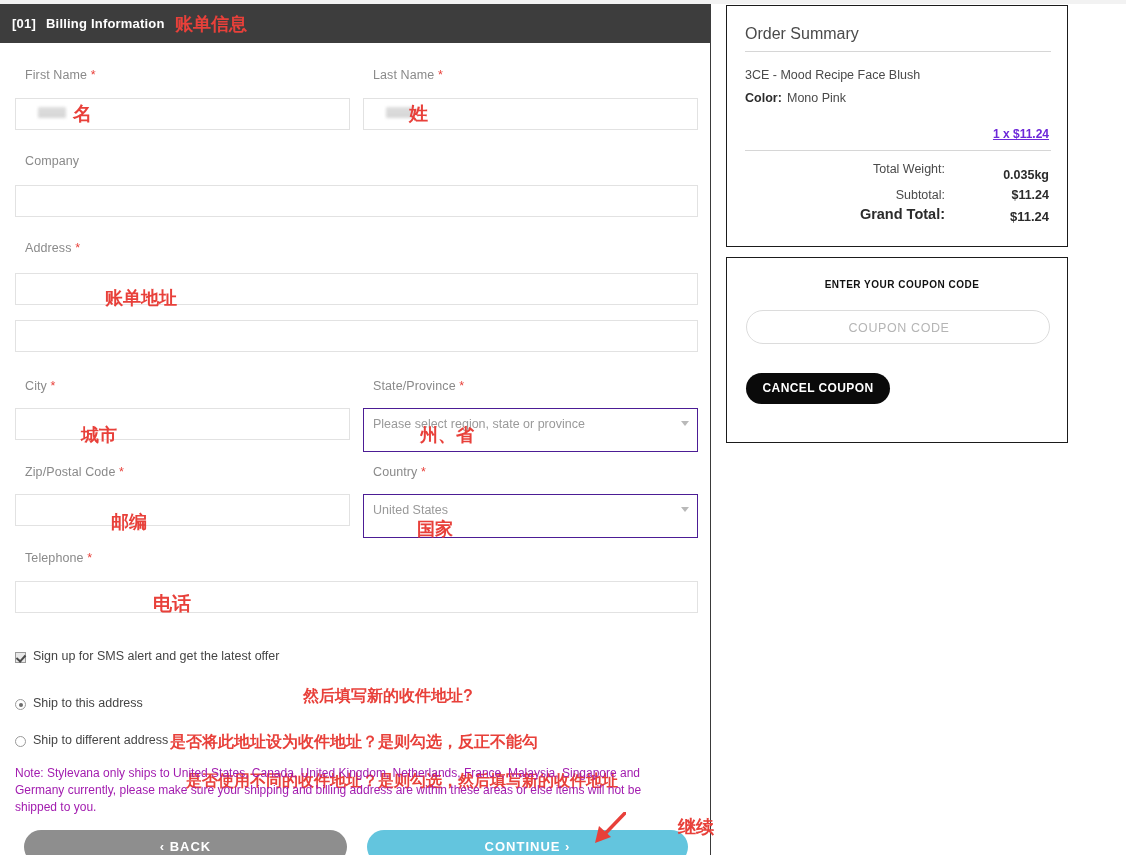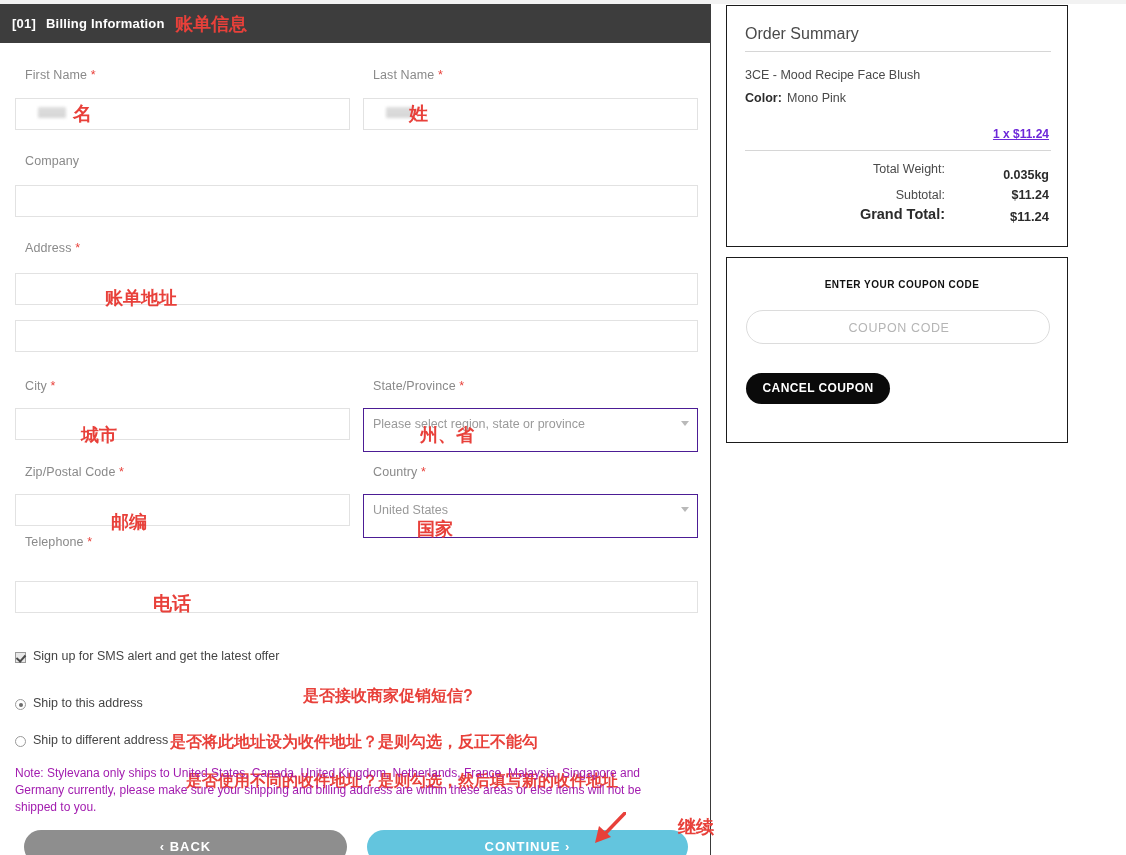--- a/index.html
+++ b/index.html
@@ -127,29 +127,29 @@
     <div class="fld half-l" style="top:451px;"></div>
     <span class="ann" style="left:111px;top:467px;font-size:18px;">邮编</span>
 
     <span class="lbl" style="left:373px;top:422px;"><span>Country</span> <span class="req">*</span></span>
     <div class="sel" style="left:363px;width:335px;top:451px;">
       <span class="val">United States</span>
       <span class="arr"></span>
     </div>
     <span class="ann" style="left:417px;top:474px;font-size:18px;">国家</span>
 
-    <span class="lbl" style="left:25px;top:492px;"><span>Telephone</span> <span class="req">*</span></span>
+    <span class="lbl" style="left:25px;top:508px;"><span>Telephone</span> <span class="req">*</span></span>
     <div class="fld wide" style="top:538px;"></div>
     <span class="ann" style="left:153px;top:548px;font-size:19px;">电话</span>
 
     <div class="optrow" style="top:607px;">
       <span class="cbx"></span>
       <span class="opttxt">Sign up for SMS alert and get the latest offer</span>
     </div>
-    <span class="ann" style="left:303px;top:643px;font-size:16px;">是否接收商家促销短信?</span>
+    <span class="ann" style="left:303px;top:643px;font-size:16px;">然后填写新的收件地址?</span>
 
     <div class="optrow" style="top:654px;">
       <span class="rdo on"></span>
       <span class="opttxt">Ship to this address</span>
     </div>
     <span class="ann" style="left:170px;top:689px;font-size:16px;">是否将此地址设为收件地址？是则勾选，反正不能勾</span>
 
     <div class="optrow" style="top:691px;">
       <span class="rdo"></span>
       <span class="opttxt">Ship to different address</span>

